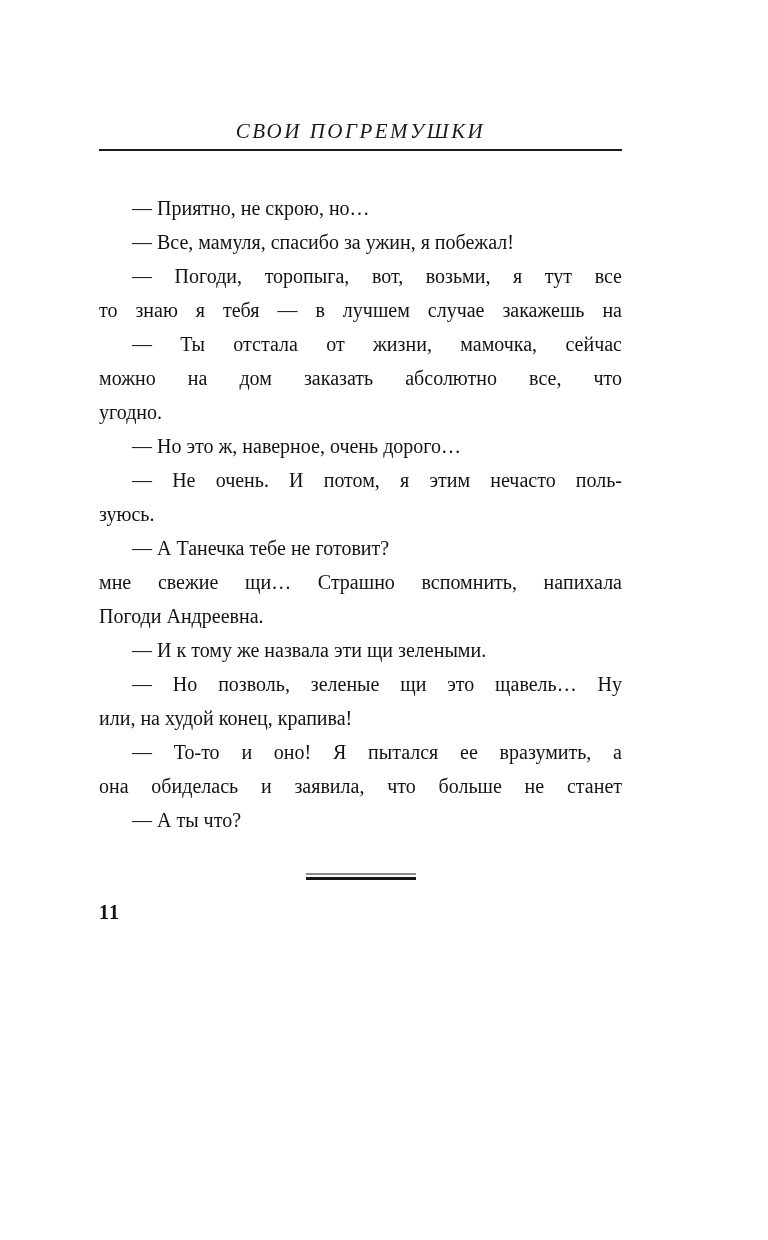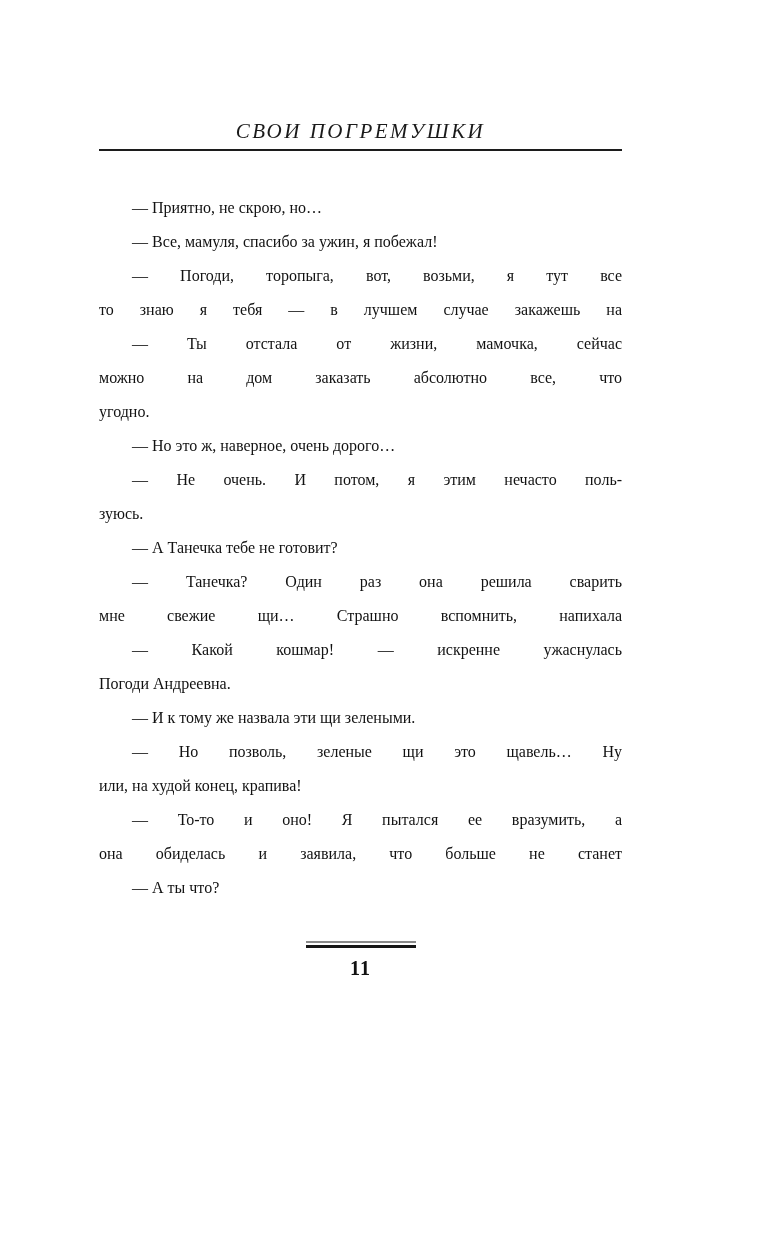--- a/index.html
+++ b/index.html
@@ -35,21 +35,21 @@
     white-space: nowrap;
   }
   .header-rule {
     margin-top: 7px;
     height: 0;
     border-bottom: 2px solid #1c1c1c;
   }
   
   .body-text {
     margin-top: 40px;
-    font-size: 16px;
+    font-size: 20px;
     line-height: 34px;
     color: #121212;
   }
   .line {
     text-align: justify;
     text-justify: inter-word;
     white-space: normal;
   }
   .line.fill {
     text-align-last: justify;
@@ -72,22 +72,22 @@
   }
   .rule-gap {
     height: 2px;
     background: transparent;
   }
   .rule-thick {
     height: 3px;
     background: #161616;
   }
   .page-num {
-    margin-top: 9px;
-    text-align: center;
+    margin-top: 21px;
+    text-align: left;
     font-size: 20px;
     font-weight: bold;
     color: #111111;
     letter-spacing: 1px;
   }
 </style>
 </head>
 <body>
 
 <div class="page">
@@ -103,23 +103,21 @@
         <div class="line first">— Все, мамуля, спасибо за ужин, я побежал!</div>
         <div class="line first fill">— Погоди, торопыга, вот, возьми, я тут все</div>
         <div class="line fill">то знаю я тебя — в лучшем случае закажешь на</div>
         <div class="line first fill">— Ты отстала от жизни, мамочка, сейчас</div>
         <div class="line fill">можно на дом заказать абсолютно все, что</div>
         <div class="line">угодно.</div>
         <div class="line first">— Но это ж, наверное, очень дорого…</div>
         <div class="line first fill">— Не очень. И потом, я этим нечасто поль-</div>
         <div class="line">зуюсь.</div>
         <div class="line first">— А Танечка тебе не готовит?</div>
-        <div class="line first fill">— Танечка? Один раз она решила сварить</div>
         <div class="line fill">мне свежие щи… Страшно вспомнить, напихала</div>
-        <div class="line first fill">— Какой кошмар! — искренне ужаснулась</div>
         <div class="line">Погоди Андреевна.</div>
         <div class="line first">— И к тому же назвала эти щи зелеными.</div>
         <div class="line first fill">— Но позволь, зеленые щи это щавель… Ну</div>
         <div class="line">или, на худой конец, крапива!</div>
         <div class="line first fill">— То-то и оно! Я пытался ее вразумить, а</div>
         <div class="line fill">она обиделась и заявила, что больше не станет</div>
         <div class="line first">— А ты что?</div>
       </div>
 
     <div class="footer">

